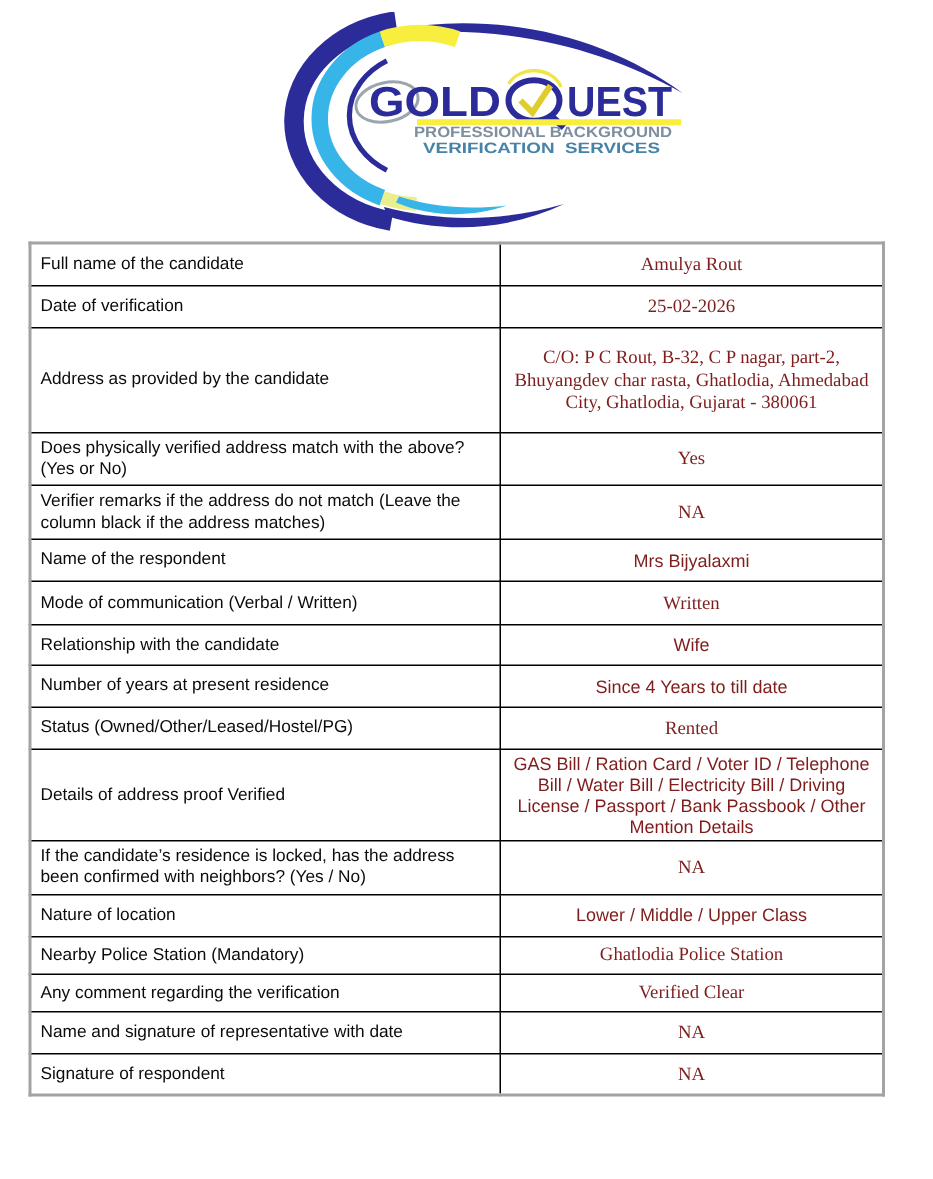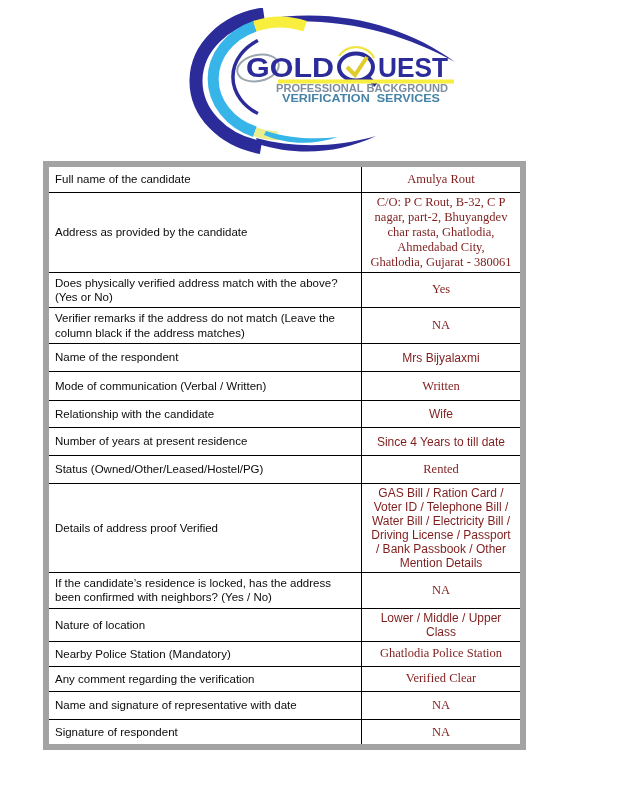--- a/index.html
+++ b/index.html
@@ -17,25 +17,25 @@
   }
   .logo {
     position: absolute;
     left: 186px;
     top: 8px;
     width: 280px;
     height: 146px;
   }
   .doc-table {
     position: absolute;
-    left: 43px;
+    left: 19px;
     top: 161px;
-    width: 483px;
+    width: 571px;
     border-collapse: collapse;
-    border: 6px solid #a3a3a3;
+    border: 2px solid #a3a3a3;
     table-layout: fixed;
   }
   .doc-table td {
     border: 1px solid #000;
     vertical-align: middle;
     overflow: hidden;
   }
   td.row-label {
     width: 296px;
     padding: 3px 10px 3px 6px;
@@ -100,20 +100,24 @@
       <text x="96" y="94" font-size="10" font-weight="bold" fill="#4683a6" font-family="Liberation Sans, sans-serif" style="white-space:pre" textLength="158" lengthAdjust="spacingAndGlyphs">VERIFICATION  SERVICES</text>
     </svg>
   </div>
 
   <table class="doc-table">
     <tbody id="table-body">
         <tr style="height: 28px;">
           <td class="row-label">Full name of the candidate</td>
           <td class="row-value serif">Amulya Rout</td>
         </tr>
+        <tr style="height: 28px;">
+          <td class="row-label">Date of verification</td>
+          <td class="row-value serif">25-02-2026</td>
+        </tr>
         <tr style="height: 70px;">
           <td class="row-label">Address as provided by the candidate</td>
           <td class="row-value serif">C/O: P C Rout, B-32, C P nagar, part-2, Bhuyangdev char rasta, Ghatlodia, Ahmedabad City, Ghatlodia, Gujarat - 380061</td>
         </tr>
         <tr style="height: 28px;">
           <td class="row-label">Does physically verified address match with the above? (Yes or No)</td>
           <td class="row-value serif">Yes</td>
         </tr>
         <tr style="height: 28px;">
           <td class="row-label">Verifier remarks if the address do not match (Leave the column black if the address matches)</td>

